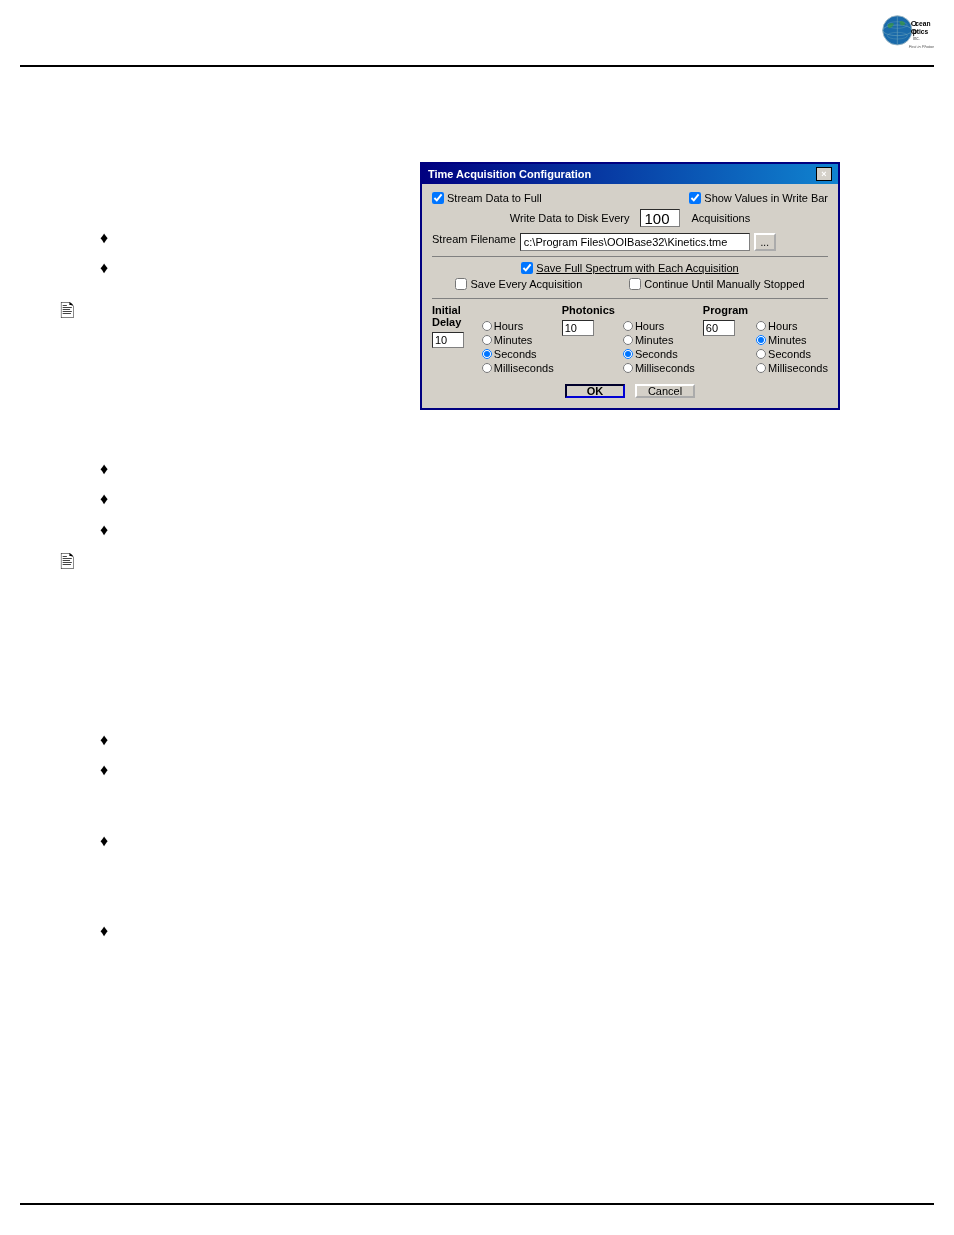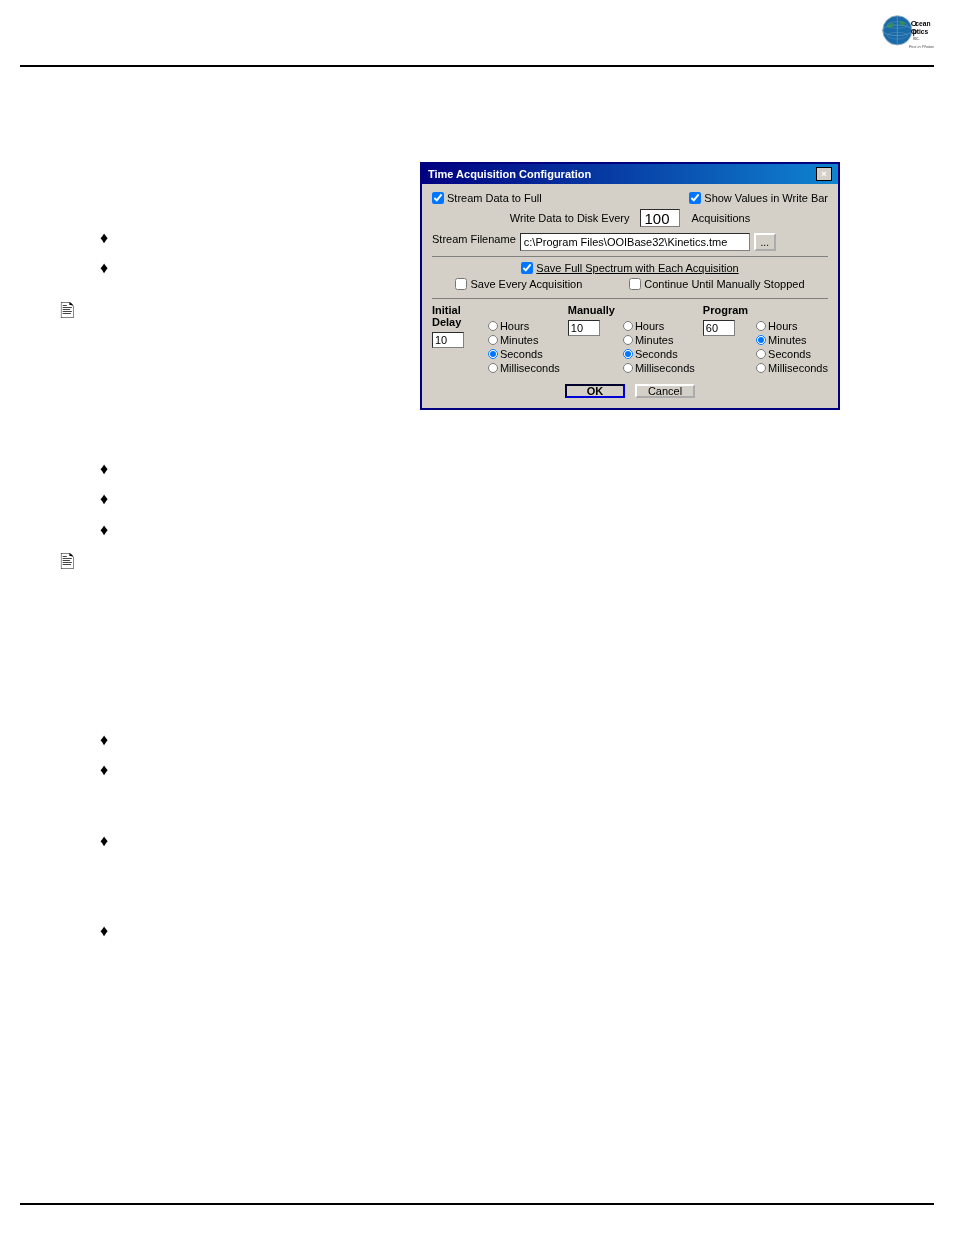--- a/index.html
+++ b/index.html
@@ -366,21 +366,21 @@
               <input type="radio" name="init_unit" checked="" style="">
               <span>Seconds</span>
             </div>
             <div class="radio-row">
               <input type="radio" name="init_unit" style="">
               <span>Milliseconds</span>
             </div>
           </div>
 
           <div class="time-col">
-            <div class="time-col-label">Manually</div>
+            <div class="time-col-label">Photonics</div>
             <input type="text" class="time-input" value="10" style="">
           </div>
 
           <div class="time-col" style="margin-top:16px;">
             <div class="radio-row">
               <input type="radio" name="freq_unit" style="">
               <span>Hours</span>
             </div>
             <div class="radio-row">
               <input type="radio" name="freq_unit" style="">

